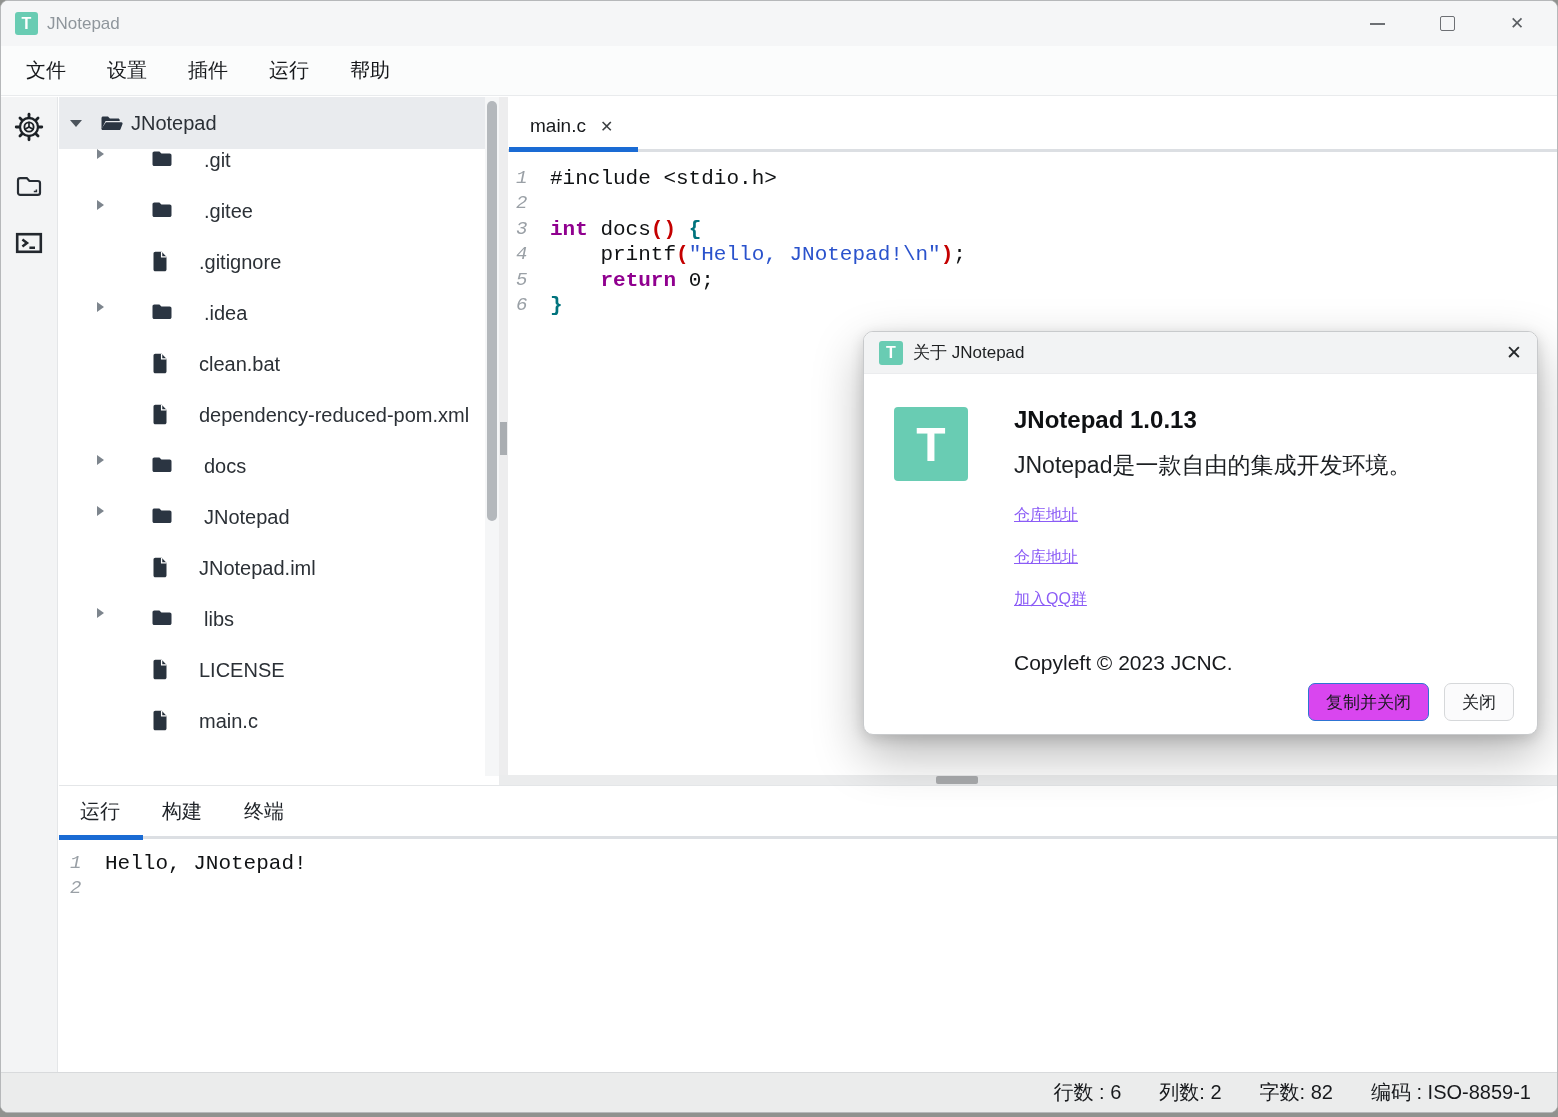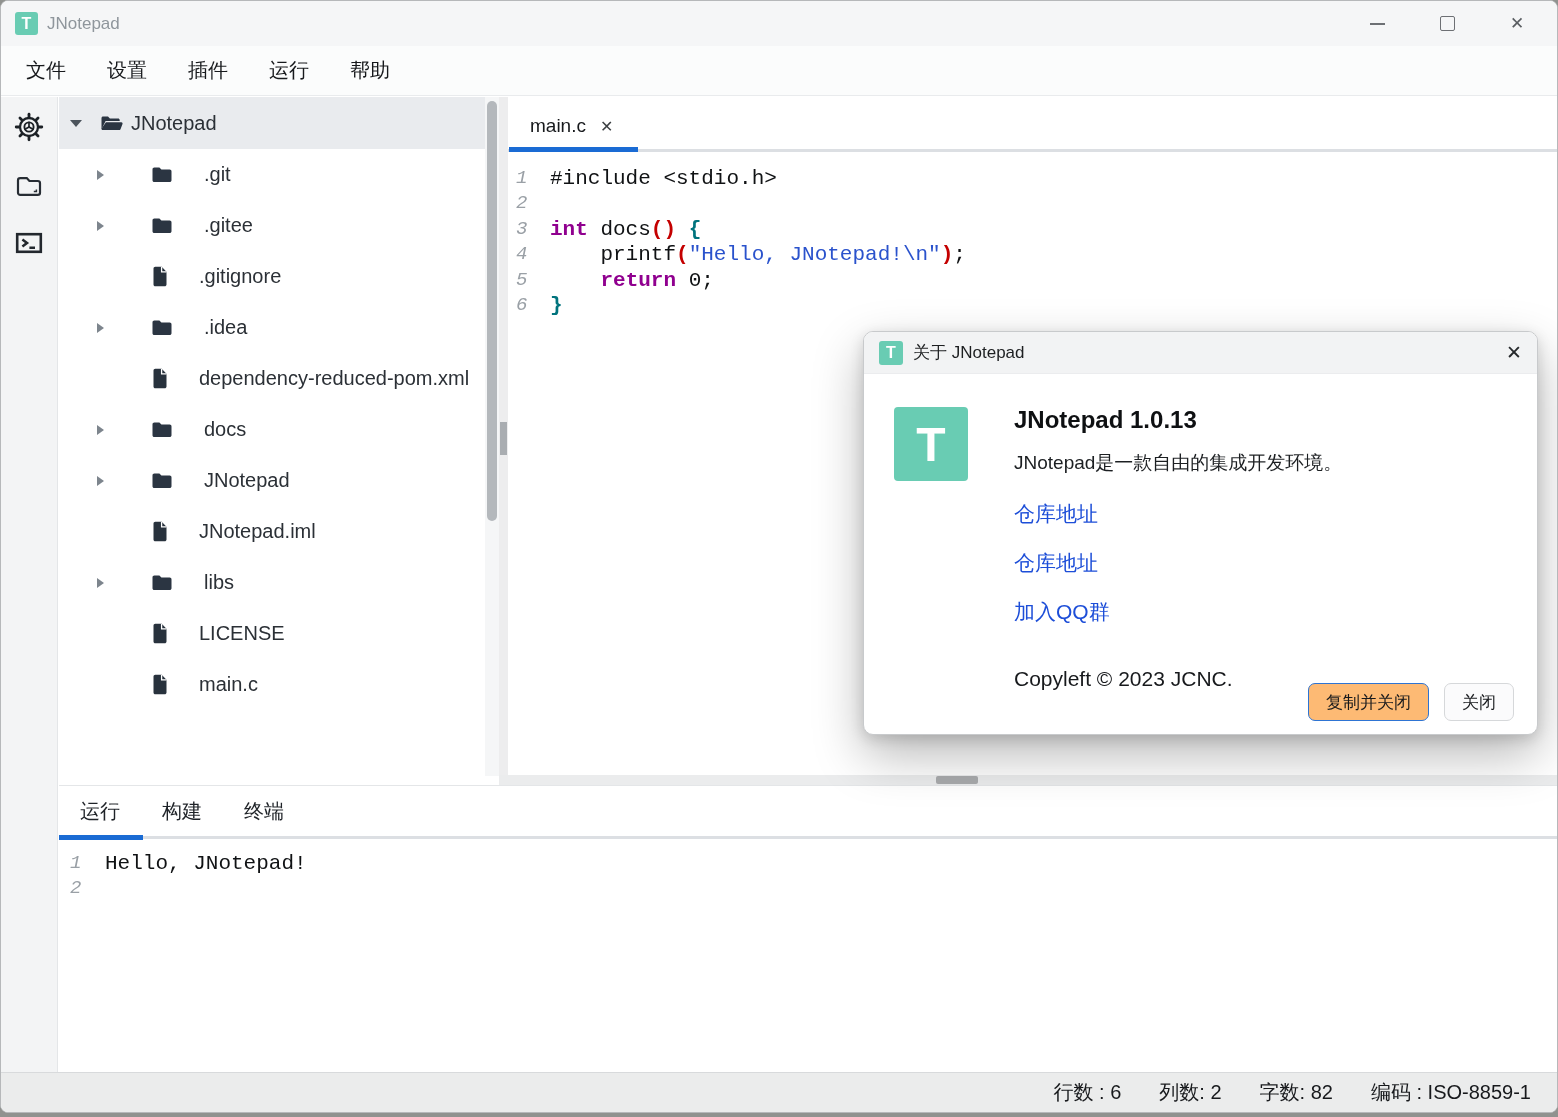--- a/index.html
+++ b/index.html
@@ -23,21 +23,21 @@
            border-bottom:1px solid #e9ebed;display:flex;align-items:center;padding-left:25px;gap:41px;box-sizing:border-box;}
   .menu-item{font-size:20px;color:#17191c;}
   
   .activity-bar{position:absolute;left:0;top:96px;width:57px;height:976px;background:#f3f4f5;
                 border-right:1px solid #e4e6e8;display:flex;flex-direction:column;align-items:center;
                 padding-top:14px;gap:26px;box-sizing:border-box;}
   .act-btn{width:32px;height:32px;display:flex;align-items:center;justify-content:center;}
   
   .tree-panel{position:absolute;left:58px;top:96px;width:426px;height:679px;background:#fff;overflow:hidden;}
   .tree-root-row{height:52px;background:#e9ebee;display:flex;align-items:center;padding-left:11px;box-sizing:border-box;}
-  .tree-row{height:51px;display:flex;align-items:center;padding-left:38px;box-sizing:border-box;gap:24px;}
+  .tree-row{height:51px;display:flex;align-items:flex-start;padding-left:38px;box-sizing:border-box;gap:24px;}
   .caret-cell{width:16px;display:flex;align-items:center;justify-content:flex-start;}
   .caret-down{width:0;height:0;border-left:6px solid transparent;border-right:6px solid transparent;border-top:7px solid #4c545c;}
   .caret-right{width:0;height:0;border-top:5.5px solid transparent;border-bottom:5.5px solid transparent;border-left:7px solid #7d858d;}
   .tree-ico{margin-left:14px;display:flex;align-items:center;}
   .tree-label{margin-left:7px;font-size:20px;color:#2b3036;}
   
   .tree-scrollbar{position:absolute;left:484px;top:96px;width:14px;height:679px;background:#f5f6f7;}
   .tree-thumb{position:absolute;left:2px;top:4px;width:10px;height:420px;border-radius:5px;background:#b4b8bc;}
   .editor-vscroll{position:absolute;left:498px;top:96px;width:9px;height:679px;background:#ededee;}
   .ev-thumb{position:absolute;left:1px;top:325px;width:7px;height:33px;background:#a9adb1;}
@@ -82,28 +82,28 @@
                 padding:0 15px;border-bottom:1px solid #ebecee;box-sizing:border-box;}
   .dlg-logo{width:24px;height:24px;border-radius:3px;background:#69ccb3;color:#fff;font-weight:bold;font-size:16px;
             display:flex;align-items:center;justify-content:center;}
   .dlg-title{margin-left:10px;font-size:17px;color:#1d1f21;}
   .dlg-close{margin-left:auto;font-size:19px;color:#26292c;}
   .dlg-body{position:relative;height:300px;}
   .big-logo{position:absolute;left:30px;top:33px;width:74px;height:74px;border-radius:4px;background:#69ccb3;
             color:#fff;font-weight:bold;font-size:48px;display:flex;align-items:center;justify-content:center;}
   .dlg-content{margin-left:150px;padding-top:32px;}
   .dlg-heading{font-size:24px;font-weight:bold;color:#0e1012;}
-  .dlg-desc{margin-top:16px;font-size:19px;color:#1c1f22;}
+  .dlg-desc{margin-top:16px;font-size:23px;color:#1c1f22;}
   .dlg-links{margin-top:24px;display:flex;flex-direction:column;}
-  .dlg-link{font-size:21px;color:#1d4ed8;margin-bottom:21px;width:max-content;}
+  .dlg-link{font-size:16px;color:#8b5cf6;text-decoration:underline;margin-bottom:21px;width:max-content;}
   .dlg-copy{margin-top:20px;font-size:21px;color:#17191c;}
   .dlg-buttons{position:absolute;right:23px;bottom:13px;display:flex;gap:15px;}
   .dlg-btn{height:38px;padding:0 17px;border-radius:7px;background:#fbfbfc;border:1px solid #d6d8da;
            font-size:17px;color:#17191c;display:flex;align-items:center;font-family:inherit;}
-  .dlg-btn.primary{border:1.6px solid #2e74d3;background:#fdba74;}
+  .dlg-btn.primary{border:1.6px solid #2e74d3;background:#d946ef;}
 </style>
 </head>
 <body>
 
 <div class="screen">
   <div class="window">
 
     <div class="titlebar">
       <div class="app-logo">T</div>
       <div class="app-title">JNotepad</div>
@@ -221,20 +221,30 @@
             <span class="tree-label">.idea</span>
           </div>
           <div class="tree-row">
             <span class="caret-cell"></span>
             <span class="tree-ico">
               <svg width="17" height="21" viewBox="0 0 17 21">
                 <path fill="#28323d" d="M2.5 2.6c0-1 .8-1.8 1.8-1.8h6.4l4.8 5v12.6c0 1-.8 1.8-1.8 1.8H4.3c-1 0-1.8-.8-1.8-1.8z"></path>
                 <path d="M10.6.9v4.9h4.9" fill="none" stroke="#fff" stroke-width="1.3"></path>
               </svg>
             </span>
+            <span class="tree-label">clean.bat</span>
+          </div>
+          <div class="tree-row">
+            <span class="caret-cell"></span>
+            <span class="tree-ico">
+              <svg width="17" height="21" viewBox="0 0 17 21">
+                <path fill="#28323d" d="M2.5 2.6c0-1 .8-1.8 1.8-1.8h6.4l4.8 5v12.6c0 1-.8 1.8-1.8 1.8H4.3c-1 0-1.8-.8-1.8-1.8z"></path>
+                <path d="M10.6.9v4.9h4.9" fill="none" stroke="#fff" stroke-width="1.3"></path>
+              </svg>
+            </span>
             <span class="tree-label">dependency-reduced-pom.xml</span>
           </div>
           <div class="tree-row">
             <span class="caret-cell">
               <span class="caret-right"></span>
             </span>
             <span class="tree-ico">
               <svg width="22" height="19" viewBox="0 0 22 19">
                 <path fill="#2b3542" d="M1.5 4.2c0-1 .8-1.8 1.8-1.8h5.1l2 2.2h8.3c1 0 1.8.8 1.8 1.8v8.9c0 1-.8 1.8-1.8 1.8H3.3c-1 0-1.8-.8-1.8-1.8z"></path>
               </svg>

